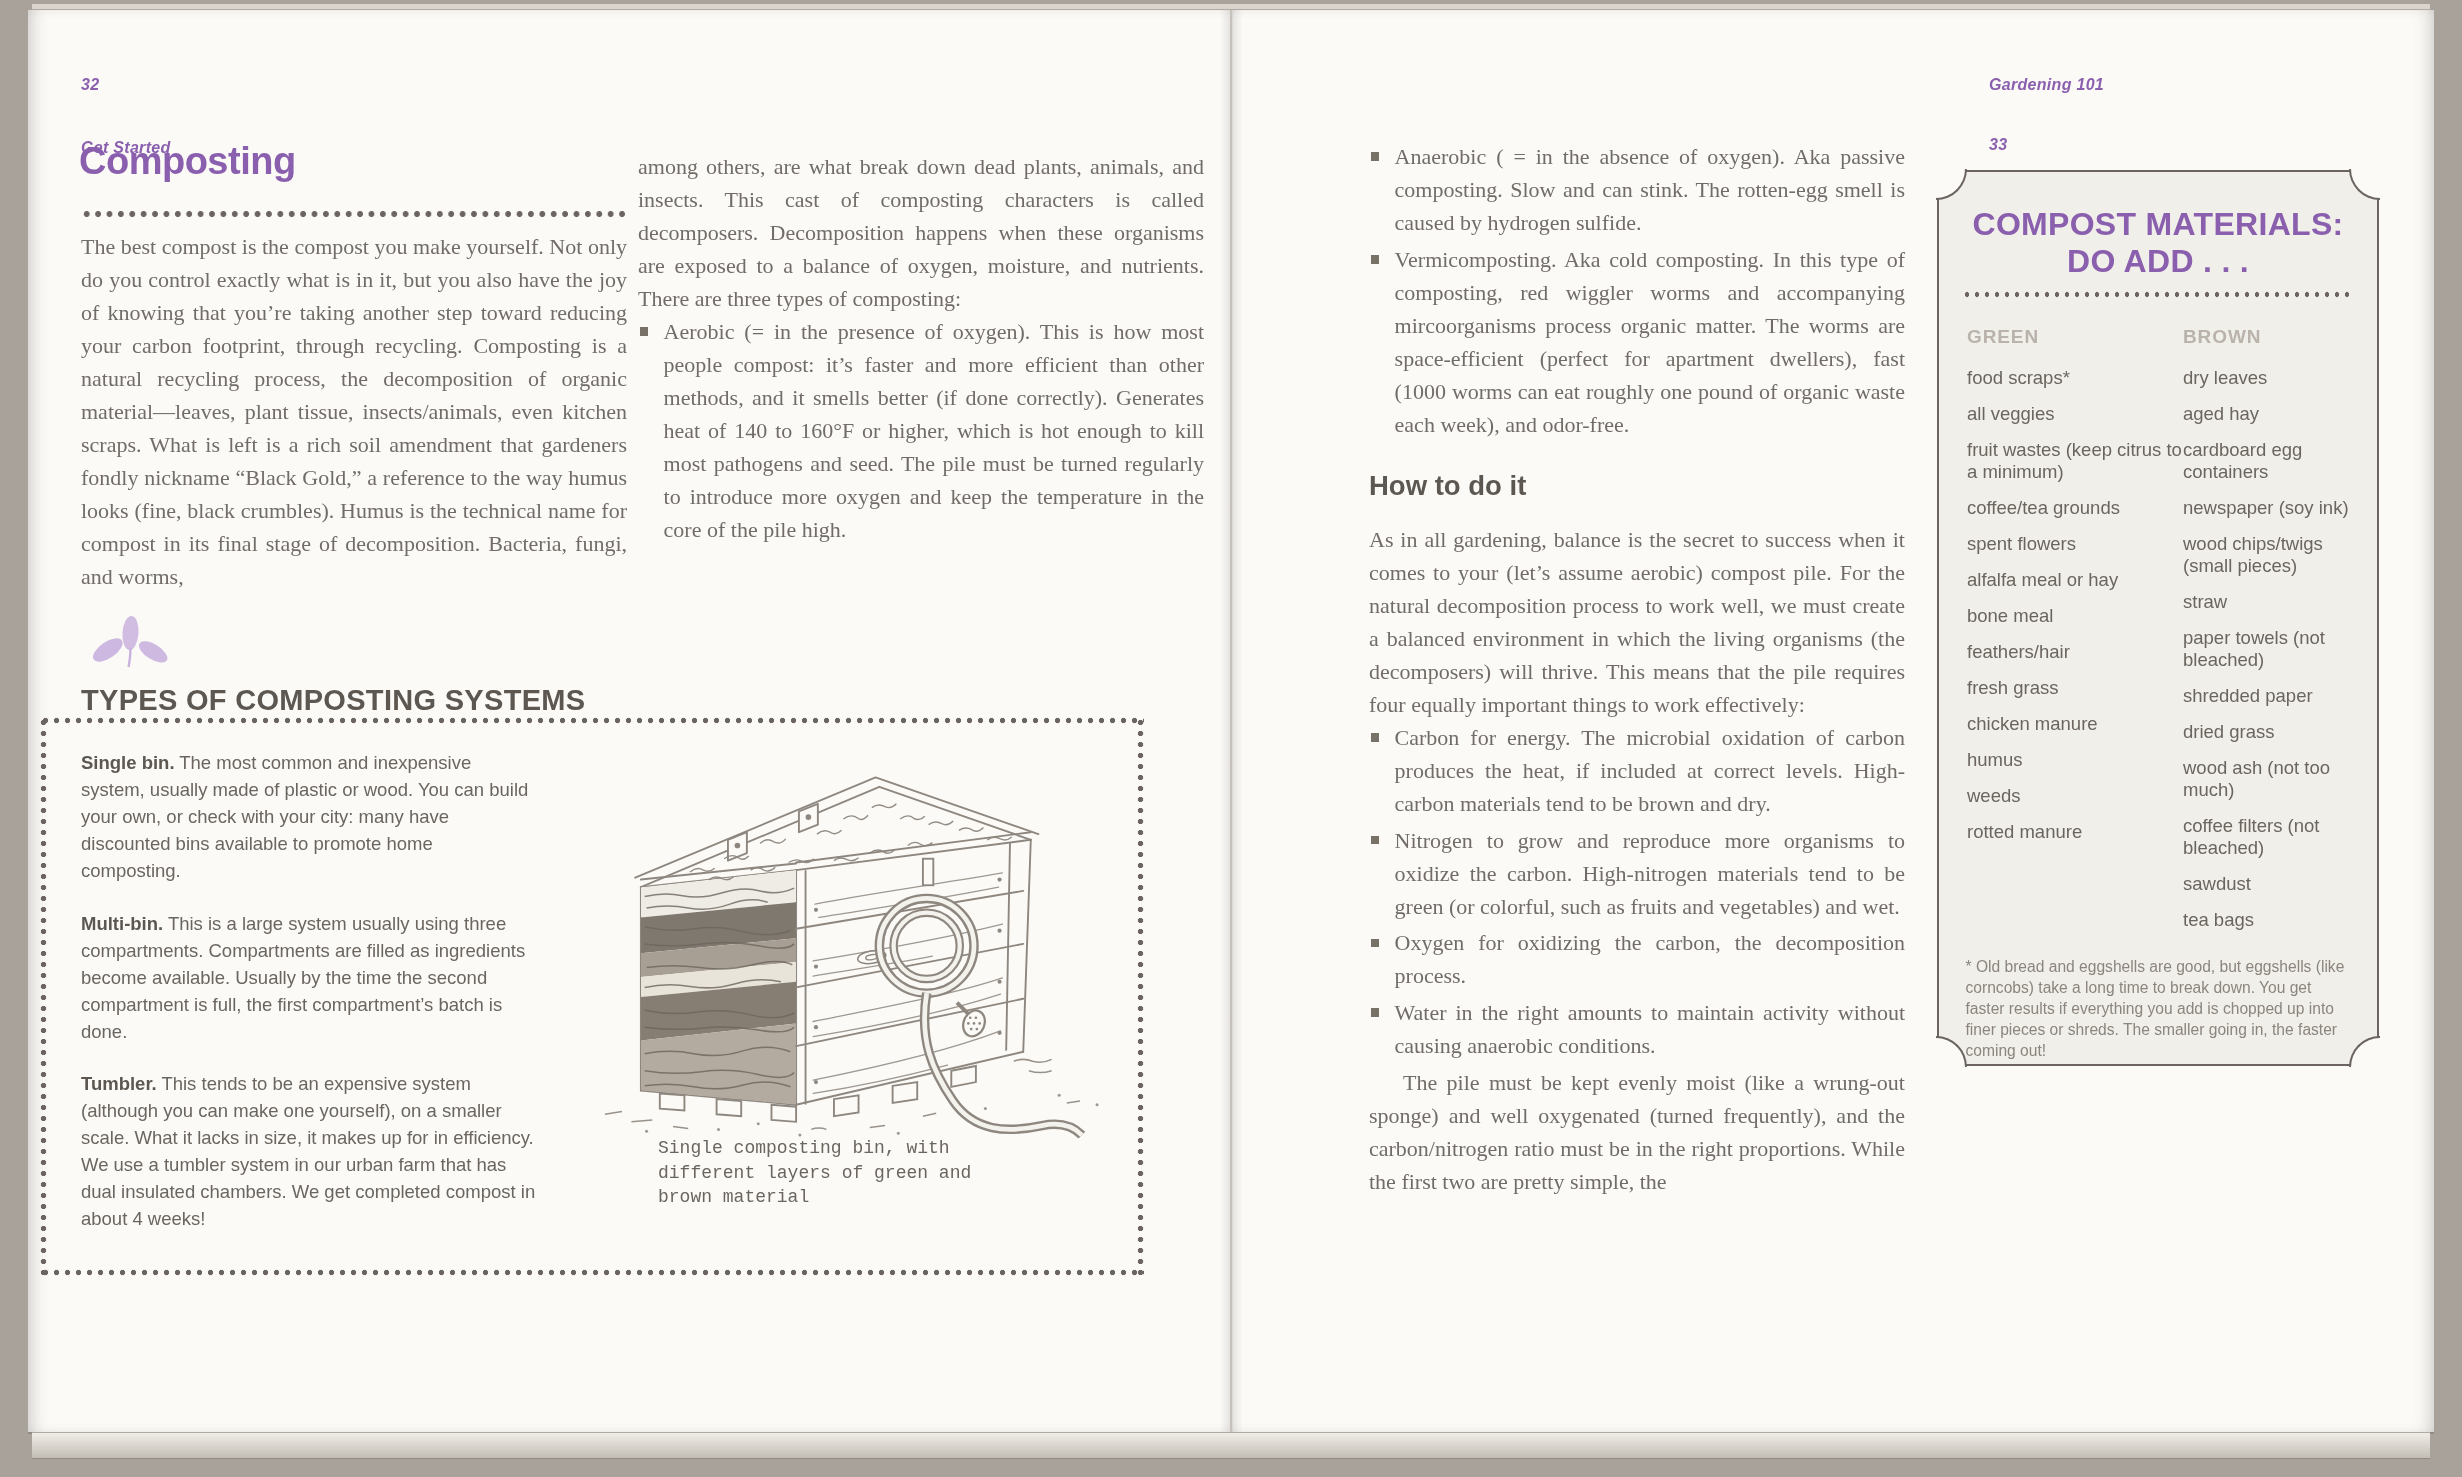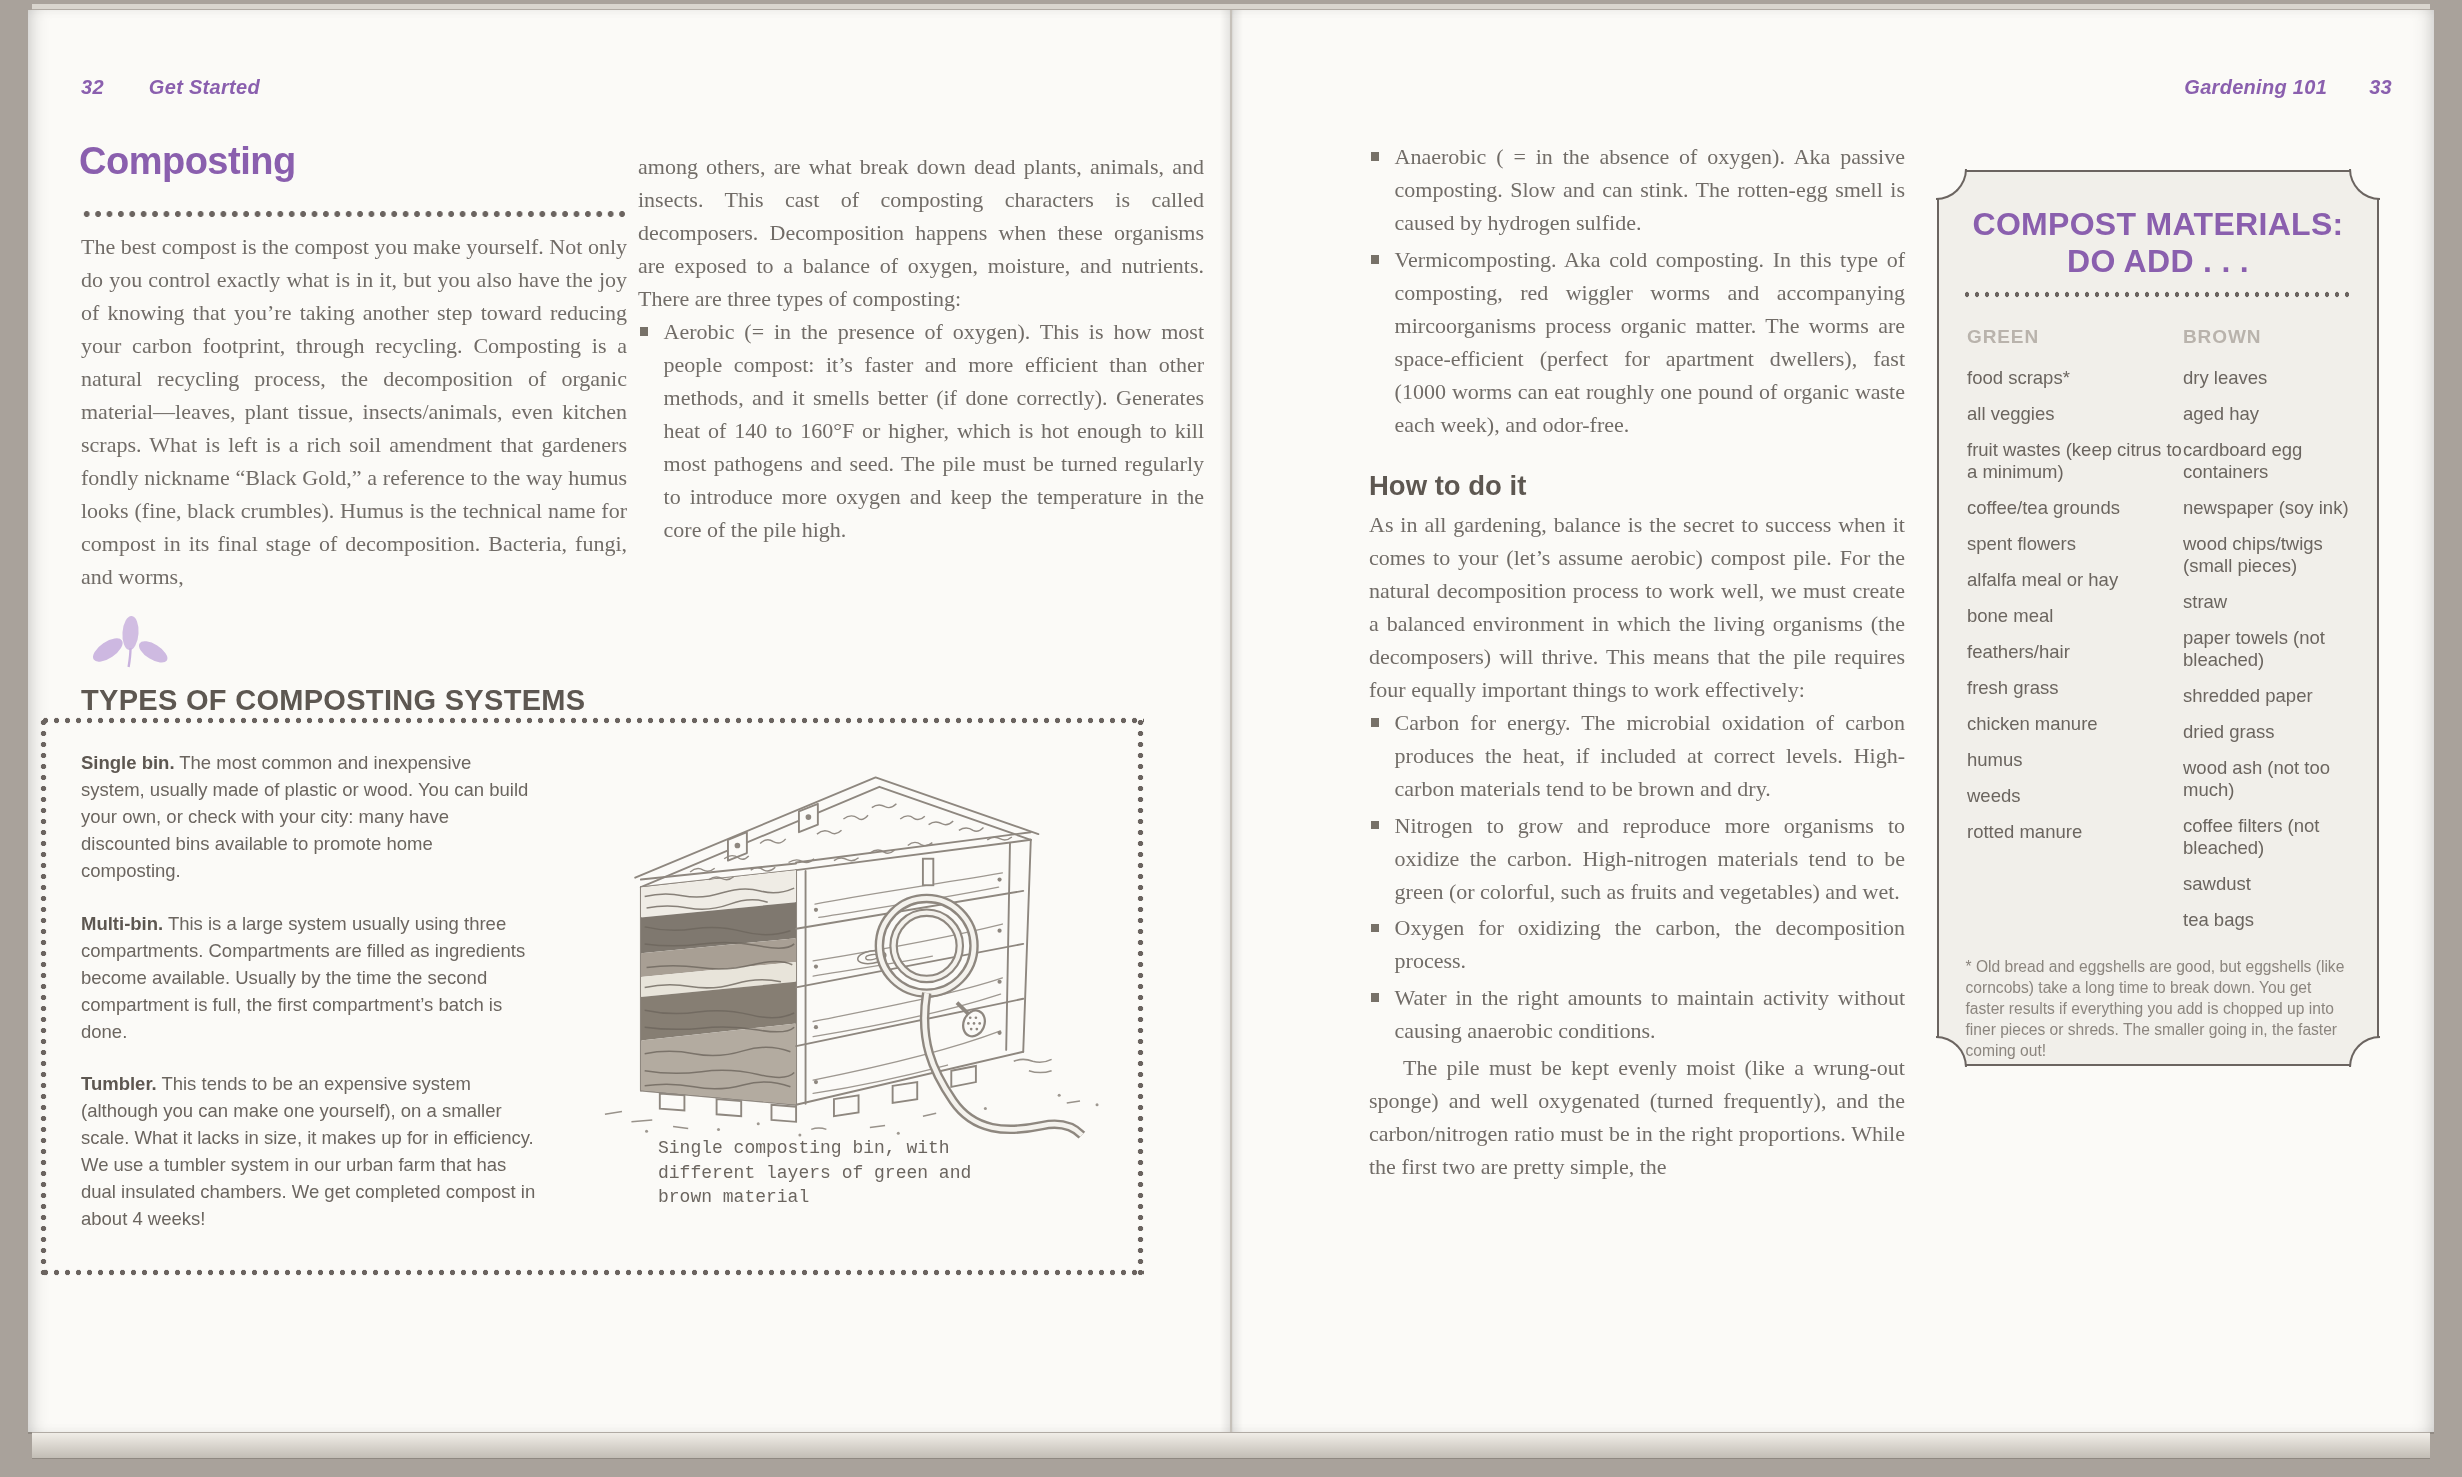--- a/index.html
+++ b/index.html
@@ -30,21 +30,21 @@
   
   .dots-h{background-image:radial-gradient(circle, var(--line) 2.7px, rgba(0,0,0,0) 2.9px);
     background-size:11.4px 7.6px;background-repeat:repeat-x;background-position:0 center;height:7.6px;}
   .dots-h.small{background-image:radial-gradient(circle, var(--line) 2.2px, rgba(0,0,0,0) 2.5px);background-size:10px 6.6px;height:6.6px;}
 
   
   .dotbox-edge{position:absolute;}
   .dotbox-edge.h{height:6.6px;left:0;right:0;background-image:radial-gradient(circle, var(--line) 2.5px, rgba(0,0,0,0) 2.7px);background-size:11px 6.6px;background-repeat:repeat-x;}
   .dotbox-edge.v{width:6.6px;top:0;bottom:0;background-image:radial-gradient(circle, var(--line) 2.5px, rgba(0,0,0,0) 2.7px);background-size:6.6px 11px;background-repeat:repeat-y;}
 
-  .running-header{position:absolute;top:76px;color:var(--purple);font-weight:700;font-style:italic;font-size:20px;letter-spacing:0.3px;}
+  .running-header{position:absolute;top:76px;color:var(--purple);font-weight:700;font-style:italic;font-size:16px;letter-spacing:0.3px;flex-direction:column;}
   .rh-left{left:81px;display:flex;gap:45px;}
   .rh-right{left:1989px;width:403px;display:flex;gap:42px;justify-content:flex-end;}
 
   .page-title{position:absolute;left:79px;top:140px;color:var(--purple);font-size:38px;font-weight:700;letter-spacing:-0.5px;}
   .title-dots{position:absolute;left:81px;top:210px;width:546px;}
 
   .serif{font-family:"Liberation Serif", serif;font-size:22px;line-height:33px;color:var(--serif-text);text-align:justify;}
   .serif p{margin:0;}
   .col1{position:absolute;left:81px;top:230px;width:546px;}
   .col2{position:absolute;left:638px;top:150px;width:566px;}
@@ -56,21 +56,21 @@
   .leaf-ornament{position:absolute;left:87px;top:610px;}
   .systems-heading{position:absolute;left:81px;top:684px;color:var(--heading);font-size:29px;font-weight:700;letter-spacing:0.3px;}
   .systems-box{position:absolute;left:40px;top:717px;width:1104px;height:559px;}
   .systems-items{position:absolute;left:41px;top:32px;width:456px;font-size:18.5px;line-height:27px;color:var(--sans-text);}
   .systems-items p{margin:0 0 25.6px 0;}
   .systems-items b{color:var(--heading);margin-right:4.7px;}
   .bin-art{position:absolute;left:546px;top:11.4px;width:547px;height:411px;}
   .bin-caption{position:absolute;left:618px;top:419px;width:333px;font-size:18px;line-height:24.6px;color:var(--sans-text);font-family:Liberation Mono, monospace;}
 
   .rcol{position:absolute;left:1369px;top:140px;width:536px;}
-  .howto-heading{font-family:"Liberation Sans", sans-serif;font-size:27.5px;font-weight:700;color:var(--heading);margin:28px 0 6px 0;text-align:left;}
+  .howto-heading{font-family:"Liberation Sans", sans-serif;font-size:27.5px;font-weight:700;color:var(--heading);margin:28px 0 21px 0;text-align:left;}
   .indent-para{text-indent:34px;}
 
   .sidebar-box{position:absolute;left:1937px;top:170px;width:438px;height:892px;background:var(--panel);border:2.8px solid var(--line);}
   .scoop{position:absolute;width:29px;height:29px;background:var(--paper);}
   .scoop.tl{top:-2.8px;left:-2.8px;border-right:2.8px solid var(--line);border-bottom:2.8px solid var(--line);border-bottom-right-radius:100%;}
   .scoop.tr{top:-2.8px;right:-2.8px;border-left:2.8px solid var(--line);border-bottom:2.8px solid var(--line);border-bottom-left-radius:100%;}
   .scoop.br{bottom:-2.8px;right:-2.8px;border-left:2.8px solid var(--line);border-top:2.8px solid var(--line);border-top-left-radius:100%;}
   .scoop.bl{bottom:-2.8px;left:-2.8px;border-right:2.8px solid var(--line);border-top:2.8px solid var(--line);border-top-right-radius:100%;}
   .sb-title{margin-top:34px;text-align:center;color:var(--purple);font-size:32px;font-weight:700;line-height:37px;letter-spacing:0.3px;}
   .sb-dots{margin:11.4px 23px 0 23px;}

